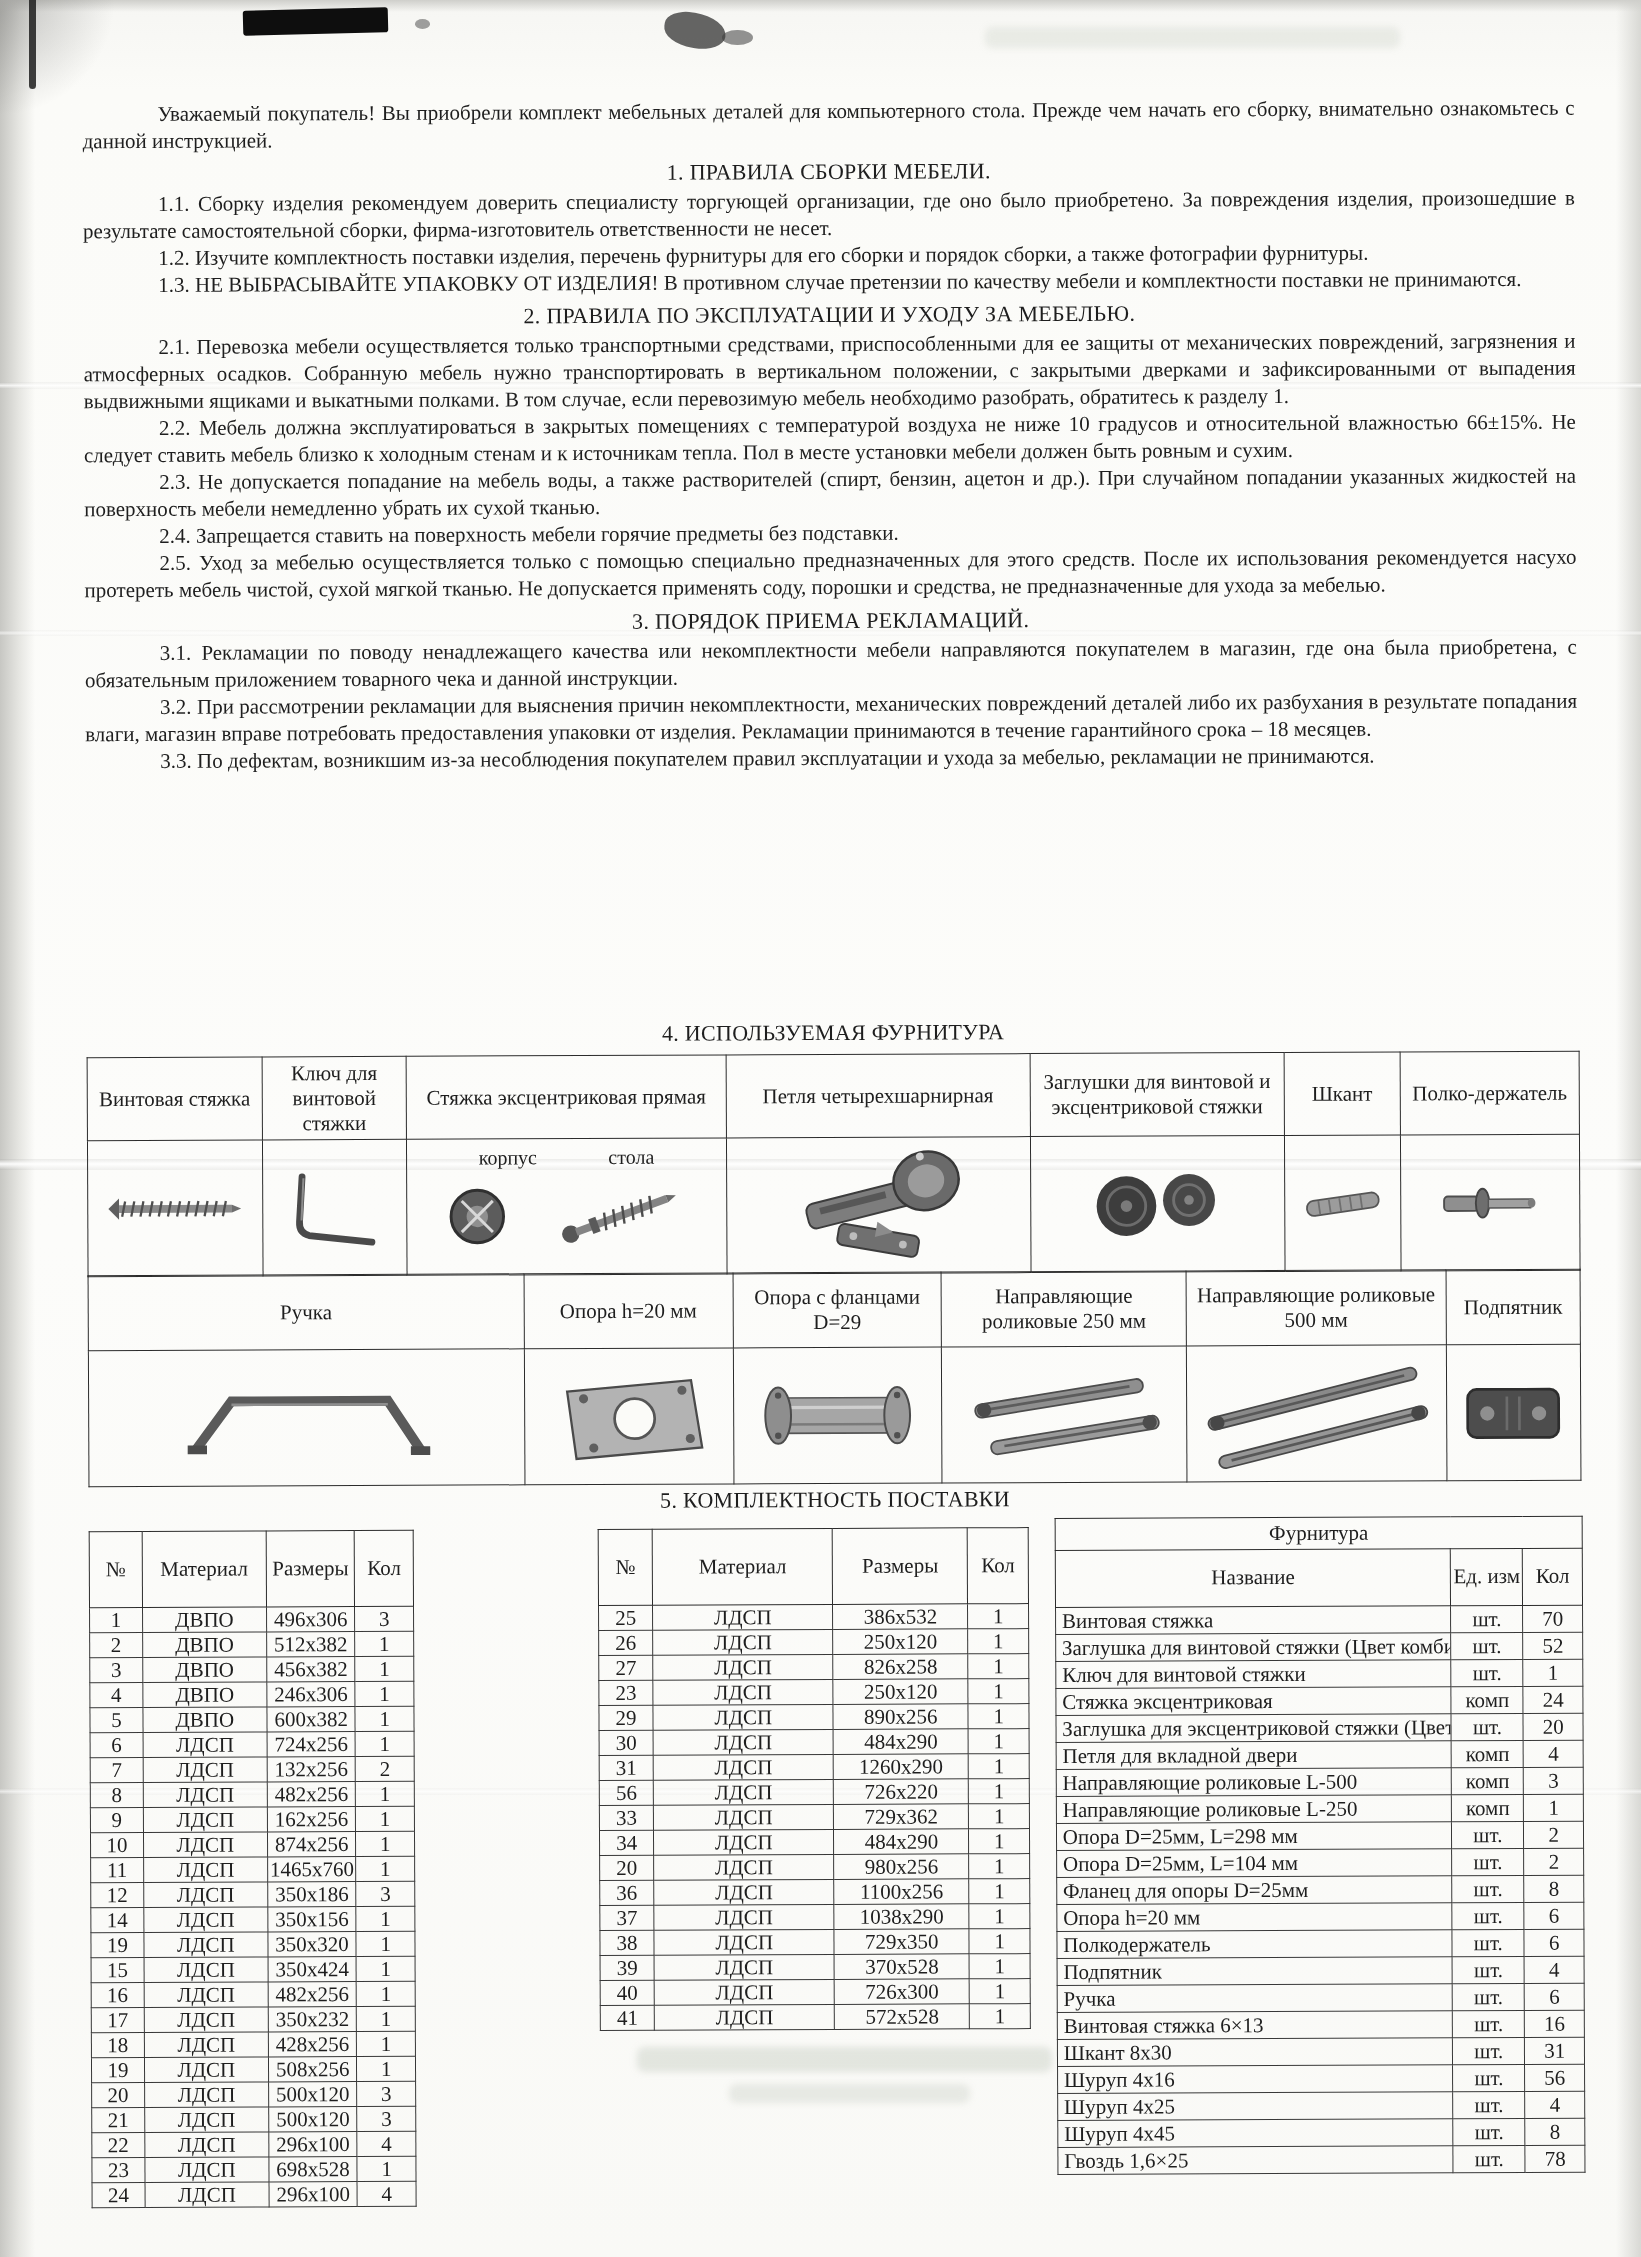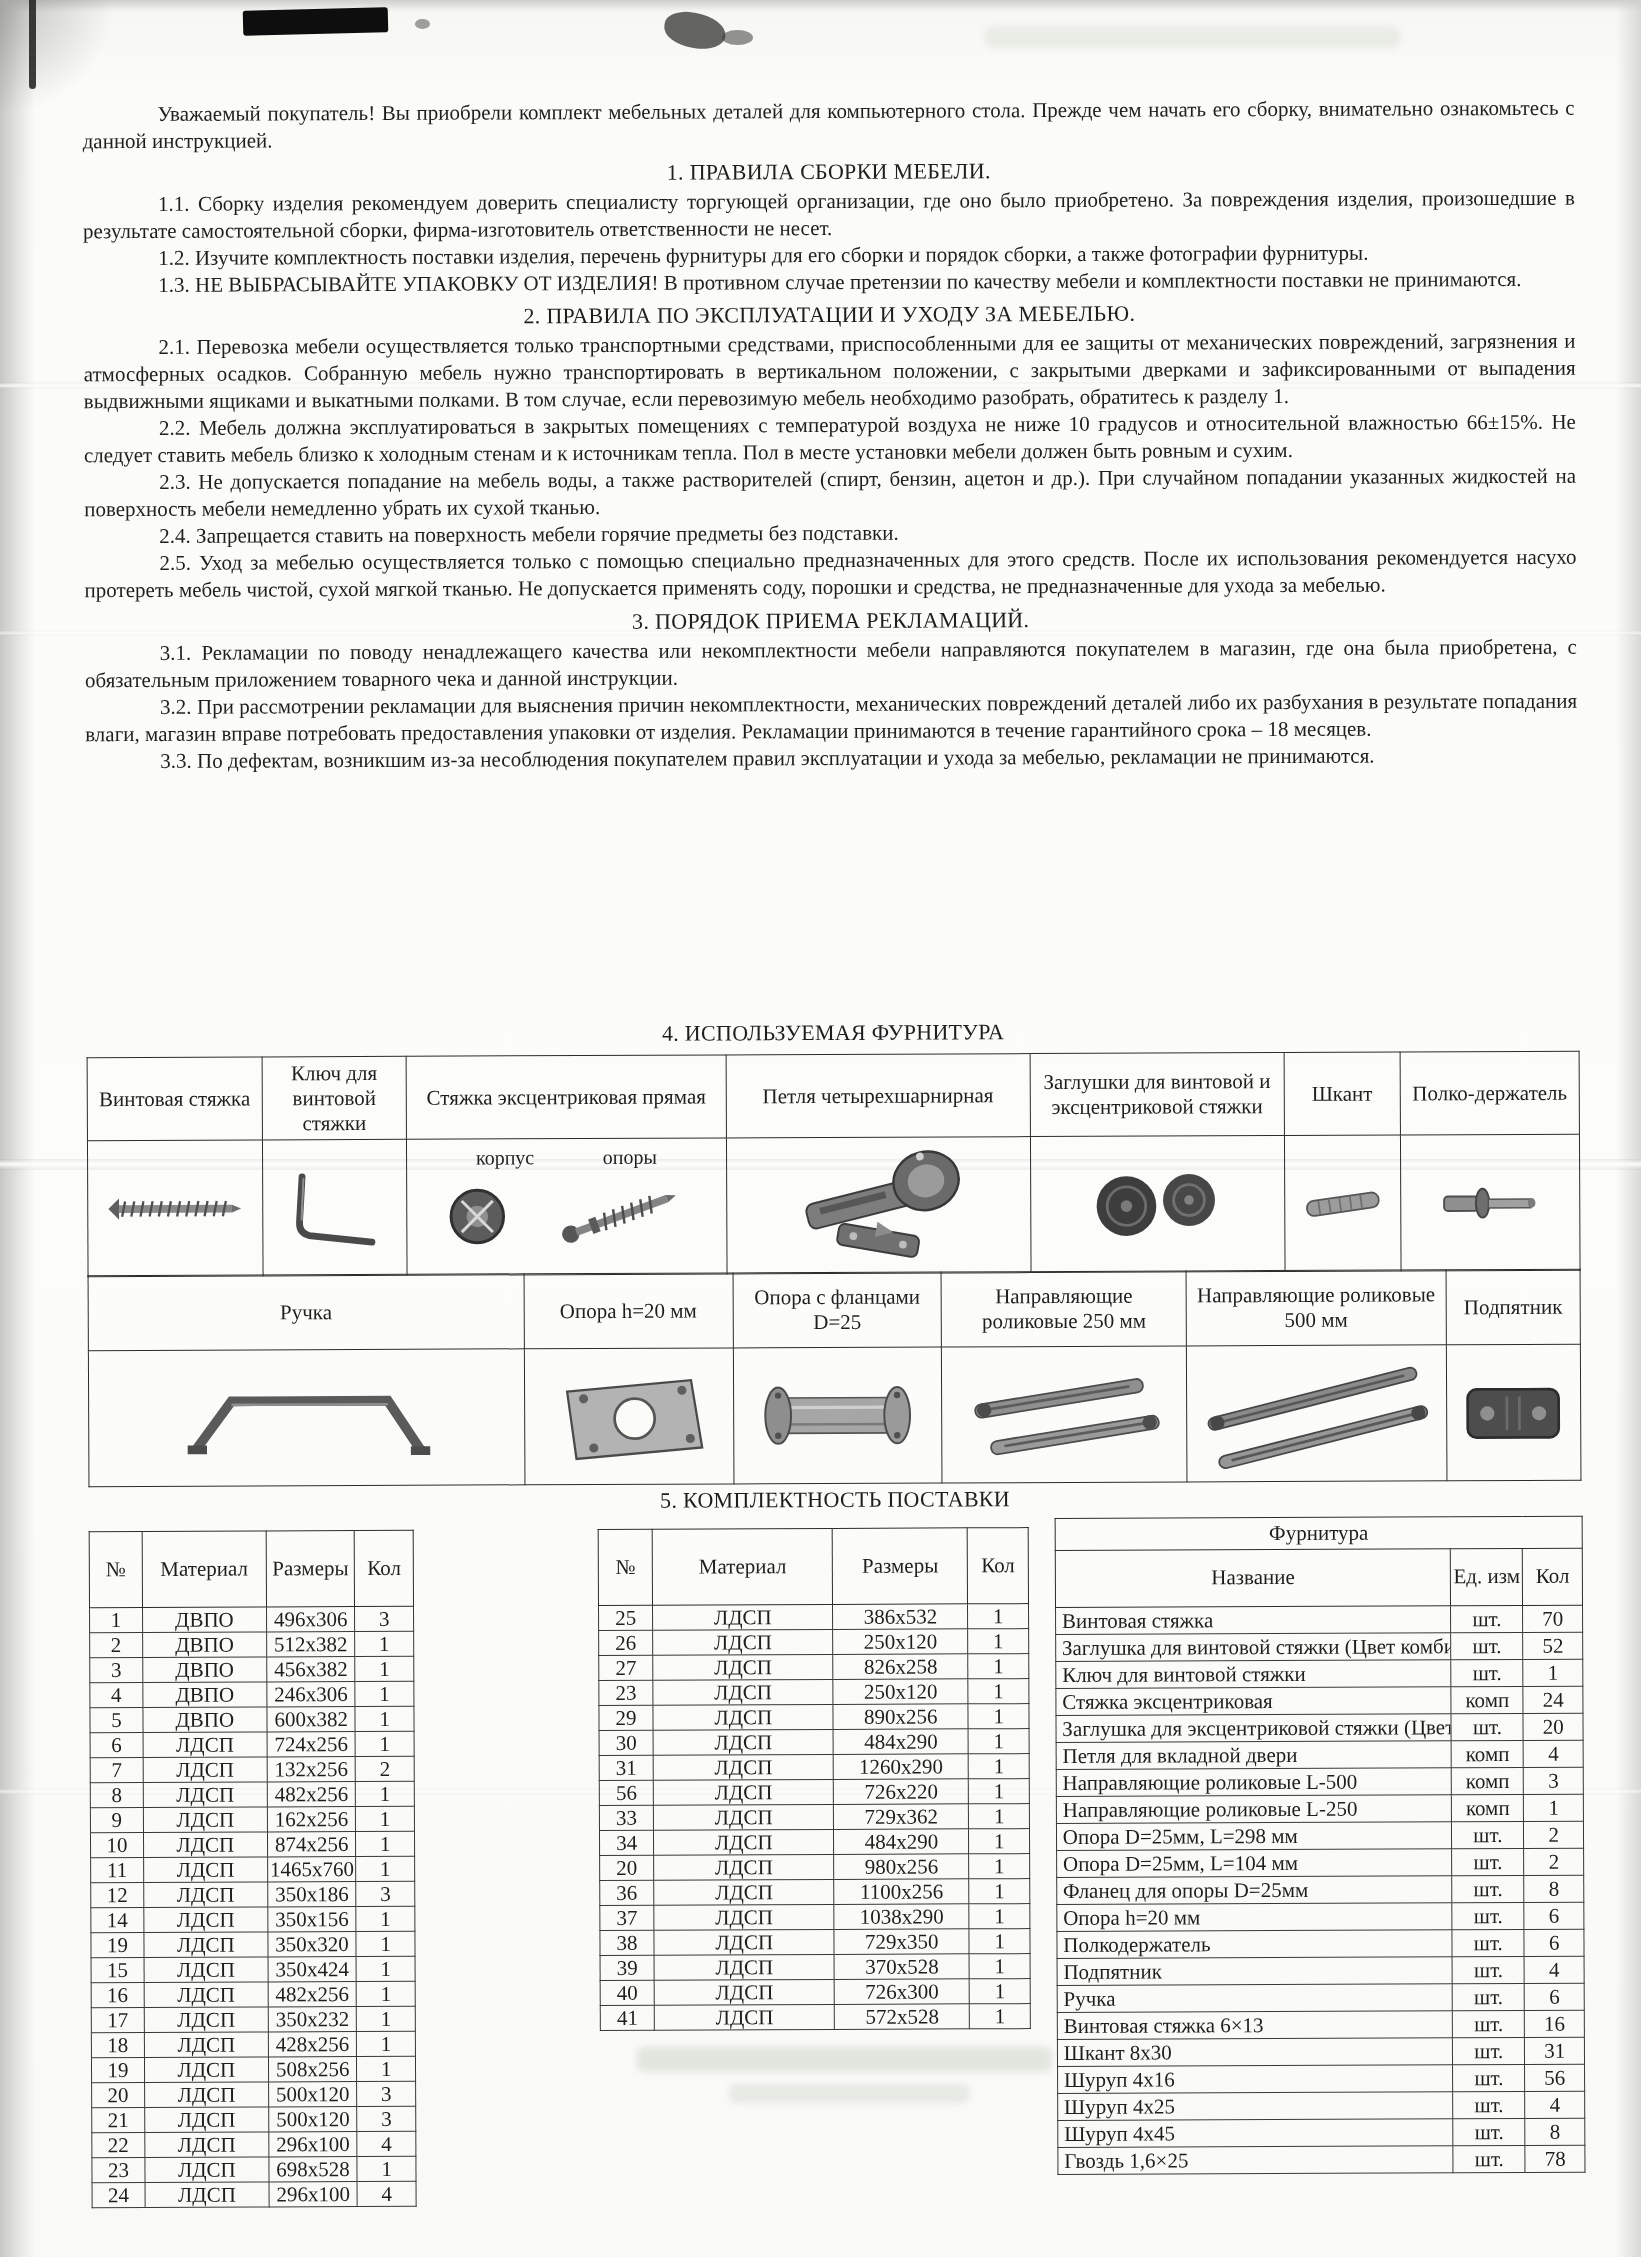--- a/index.html
+++ b/index.html
@@ -167,21 +167,21 @@
               <span class="imgwrap">
           <svg width="116" height="106" viewBox="0 0 170 120">
             <path d="M38,14 L34,80 Q33,96 48,100 L140,110" fill="none" stroke="#4a4a4a" stroke-width="10" stroke-linecap="round"></path>
             <path d="M40,16 L37,78" fill="none" stroke="#8d8d8d" stroke-width="3"></path>
           </svg>
               </span>
             </td>
         <td class="cam-cell">
           <div class="cam-labels">
             <span>корпус</span>
-            <span>опоры</span>
+            <span>стола</span>
           </div>
           <div class="cam-imgs">
             <span>
               <svg width="70" height="70" viewBox="0 0 72 72">
                 <circle cx="36" cy="36" r="27" fill="#5c5c5c" stroke="#303030" stroke-width="3"></circle>
                 <circle cx="36" cy="36" r="11" fill="#8f8f8f"></circle>
                 <g stroke="#d8d8d8" stroke-width="3">
                       <line x1="20" y1="20" x2="52" y2="52"></line>
                       <line x1="52" y1="20" x2="20" y2="52"></line>
                     </g>
@@ -272,21 +272,21 @@
           <col style="width:14%">
           <col style="width:14%">
         <col style="width:16.4%">
           <col style="width:17.4%">
           <col style="width:9%">
       </colgroup>
       <tbody>
           <tr class="hw-head">
         <td>Ручка</td>
         <td>Опора h=20 мм</td>
-        <td>Опора с фланцами D=25</td>
+        <td>Опора с фланцами D=29</td>
         <td>Направляющие роликовые 250 мм</td>
         <td>Направляющие роликовые 500 мм</td>
         <td>Подпятник</td>
       </tr>
       <tr class="hw-imgs">
         <td>
               <span class="imgwrap">
           <svg width="290" height="97" viewBox="0 0 330 110">
             <path d="M40,90 L80,36 L258,36 L295,92" fill="none" stroke="#5a5a5a" stroke-width="11" stroke-linecap="round"></path>
             <path d="M80,40 L258,40" stroke="#8e8e8e" stroke-width="3"></path>

